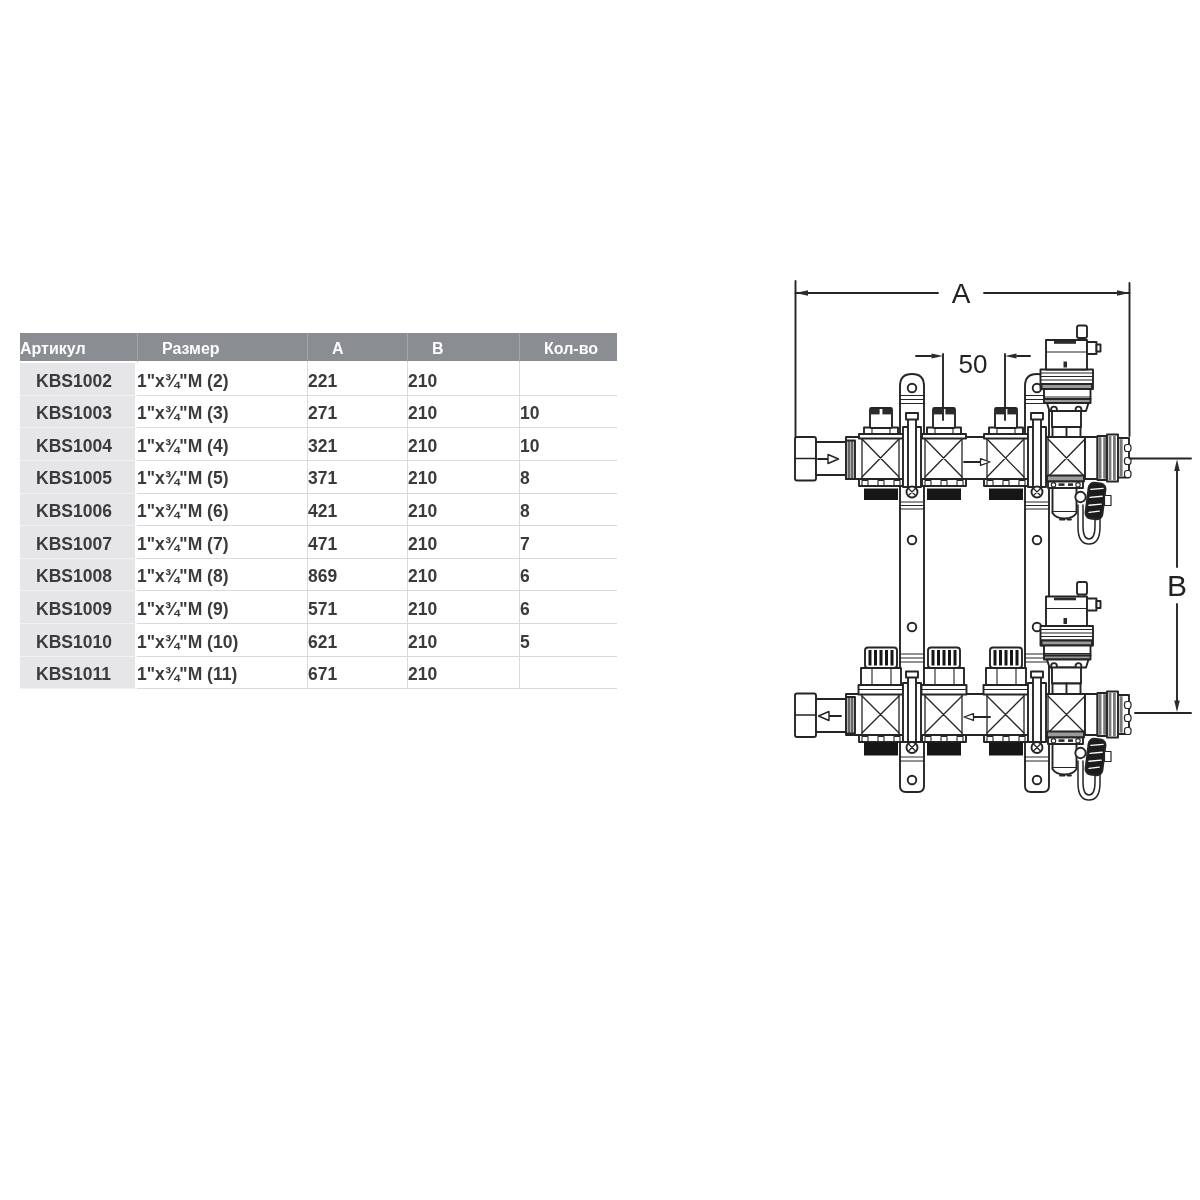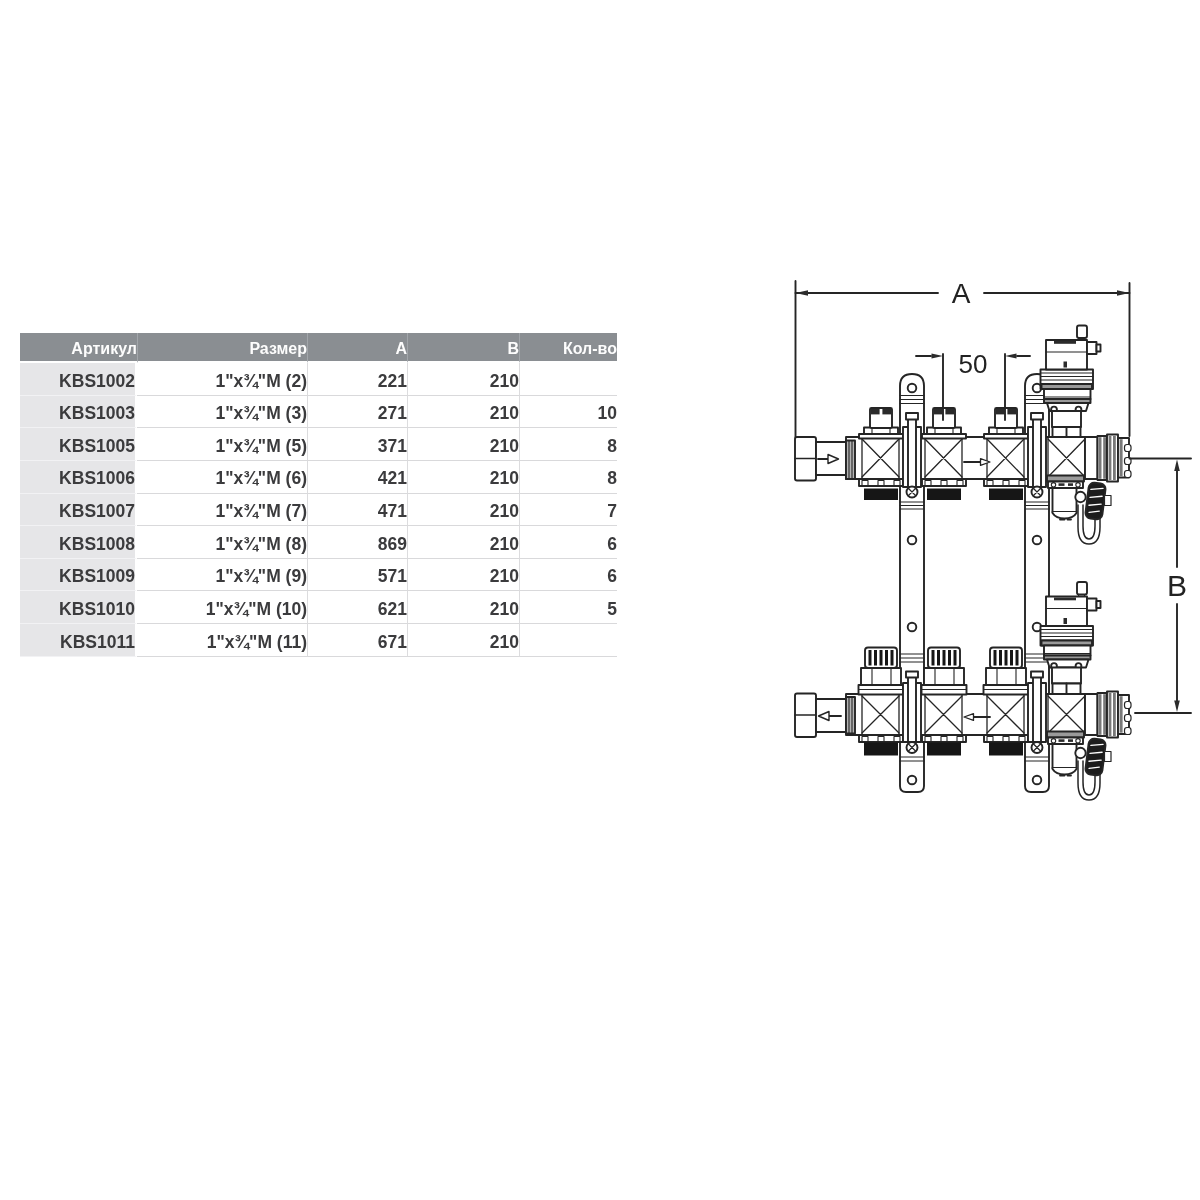--- a/index.html
+++ b/index.html
@@ -1,23 +1,23 @@
 <!DOCTYPE html>
 <html><head>
 <meta charset="utf-8">
 <style>
   html,body{margin:0;padding:0;background:#ffffff;}
   #page{position:relative;width:1200px;height:1200px;background:#ffffff;overflow:hidden;
         font-family:"Liberation Sans",sans-serif;}
   table{border-collapse:separate;border-spacing:0;table-layout:fixed;width:597px;}
-  td,th{padding:0;text-align:right;vertical-align:middle;overflow:hidden;white-space:nowrap;}
+  td,th{padding:0;text-align:left;vertical-align:middle;overflow:hidden;white-space:nowrap;}
   th{background:#8a8e92;color:#fdfdfd;font-weight:bold;font-size:16px;height:24.5px;padding-top:3.5px;border-bottom:2px solid #ffffff;}
   th.sep{border-left:1px solid #a2a6aa;padding-left:24px;}
   td{font-weight:bold;font-size:17.5px;color:#3b3b3d;height:27.15px;padding-top:4.5px;}
-  td.c1{background:#e6e6e8;border-bottom:1px solid #f2f2f4;border-right:2px solid #ffffff;}
+  td.c1{background:#e6e6e8;border-bottom:1px solid #f2f2f4;border-right:2px solid #ffffff;padding-left:16px;}
   td.w{background:#ffffff;border-bottom:1px solid #d9d9db;}
   td.sep{border-left:1px solid #dcdcde;}
 </style>
 </head>
 <body>
 <div id="page">
 
   <div style="position:absolute;left:20px;top:333px;">
   <table>
     <colgroup>
@@ -40,20 +40,27 @@
             <td class="c1">KBS1002</td>
             <td class="w">1"х¾"М (2)</td>
             <td class="w sep">221</td>
             <td class="w sep">210</td>
             <td class="w sep"></td>
           </tr>
     <tr>
             <td class="c1">KBS1003</td>
             <td class="w">1"х¾"М (3)</td>
             <td class="w sep">271</td>
+            <td class="w sep">210</td>
+            <td class="w sep">10</td>
+          </tr>
+    <tr>
+            <td class="c1">KBS1004</td>
+            <td class="w">1"х¾"М (4)</td>
+            <td class="w sep">321</td>
             <td class="w sep">210</td>
             <td class="w sep">10</td>
           </tr>
     <tr>
             <td class="c1">KBS1005</td>
             <td class="w">1"х¾"М (5)</td>
             <td class="w sep">371</td>
             <td class="w sep">210</td>
             <td class="w sep">8</td>
           </tr>

